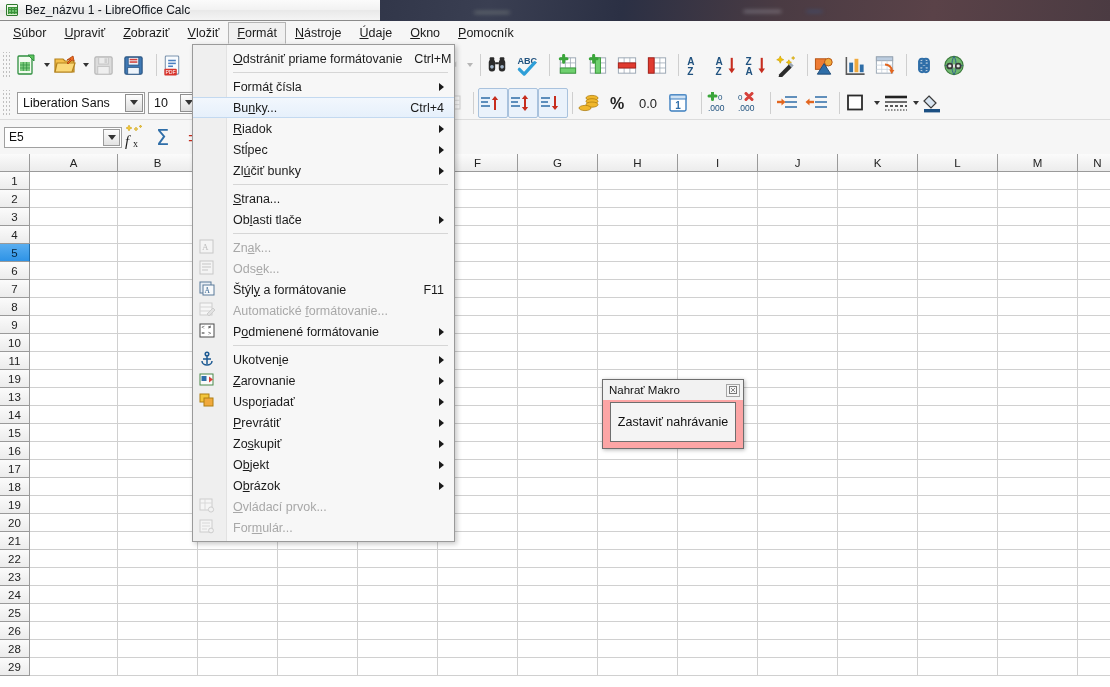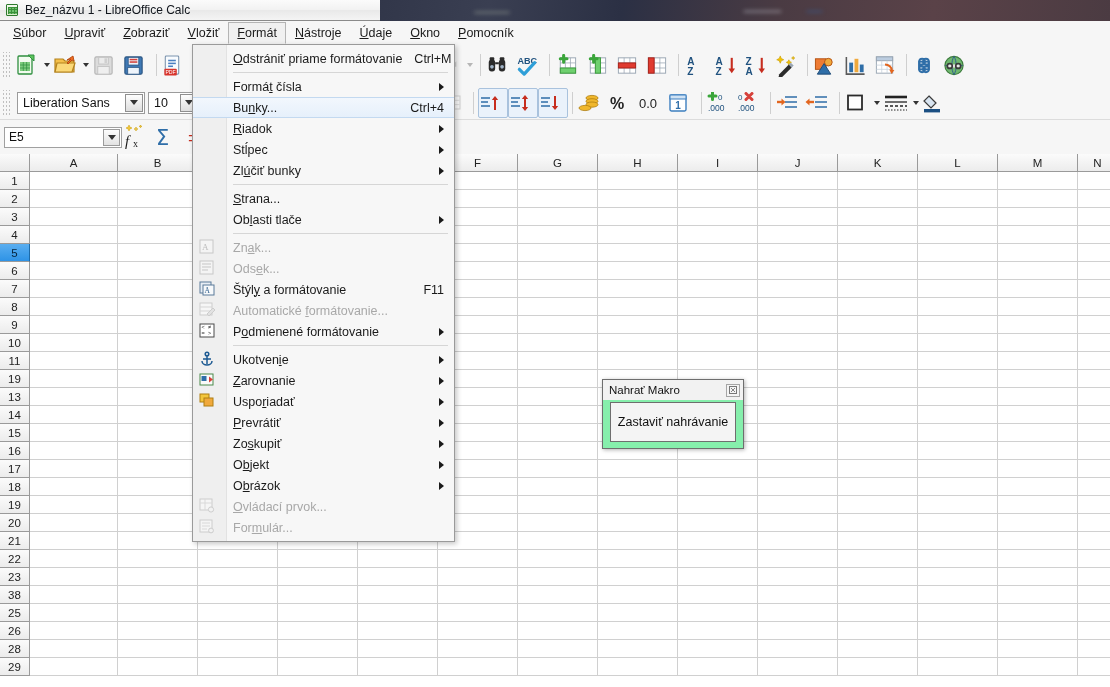--- a/index.html
+++ b/index.html
@@ -192,21 +192,21 @@
     border-left: 5px solid #1a1a1a;
   }
   .mrow .micon {
     position: absolute; left: 6px; top: 2px; width: 18px; height: 17px; z-index: 2;
   }
   .msep { height: 1px; background: #d6d6d6; margin: 3px 6px 3px 40px; position: relative; }
 
   
   .macro-dlg {
     position: absolute; left: 602px; top: 379px; width: 142px; height: 70px;
-    background: #86efac; border: 1px solid #6e6e6e;
+    background: #fca5a5; border: 1px solid #6e6e6e;
     box-shadow: 1px 1px 4px rgba(0,0,0,.3); z-index: 60;
   }
   .macro-title {
     height: 20px; display: flex; align-items: center; justify-content: space-between;
     padding: 0 3px 0 6px; font-size: 11.5px; color: #111;
     background: #f2f2f2;
   }
   .macro-close {
     width: 14px; height: 13px; border: 1px solid #a5a5a5; background: #f4f4f4;
     display: flex; align-items: center; justify-content: center;
@@ -1190,21 +1190,21 @@
           <div class="cell" style="width: 80px;"></div>
           <div class="cell" style="width: 80px;"></div>
           <div class="cell" style="width: 80px;"></div>
           <div class="cell" style="width: 80px;"></div>
           <div class="cell" style="width: 80px;"></div>
           <div class="cell" style="width: 80px;"></div>
           <div class="cell" style="width: 80px;"></div>
           <div class="cell" style="width: 40px;"></div>
         </div>
         <div class="body-row">
-          <div class="rowhdr">38</div>
+          <div class="rowhdr">24</div>
           <div class="cell" style="width: 88px;"></div>
           <div class="cell" style="width: 80px;"></div>
           <div class="cell" style="width: 80px;"></div>
           <div class="cell" style="width: 80px;"></div>
           <div class="cell" style="width: 80px;"></div>
           <div class="cell" style="width: 80px;"></div>
           <div class="cell" style="width: 80px;"></div>
           <div class="cell" style="width: 80px;"></div>
           <div class="cell" style="width: 80px;"></div>
           <div class="cell" style="width: 80px;"></div>

